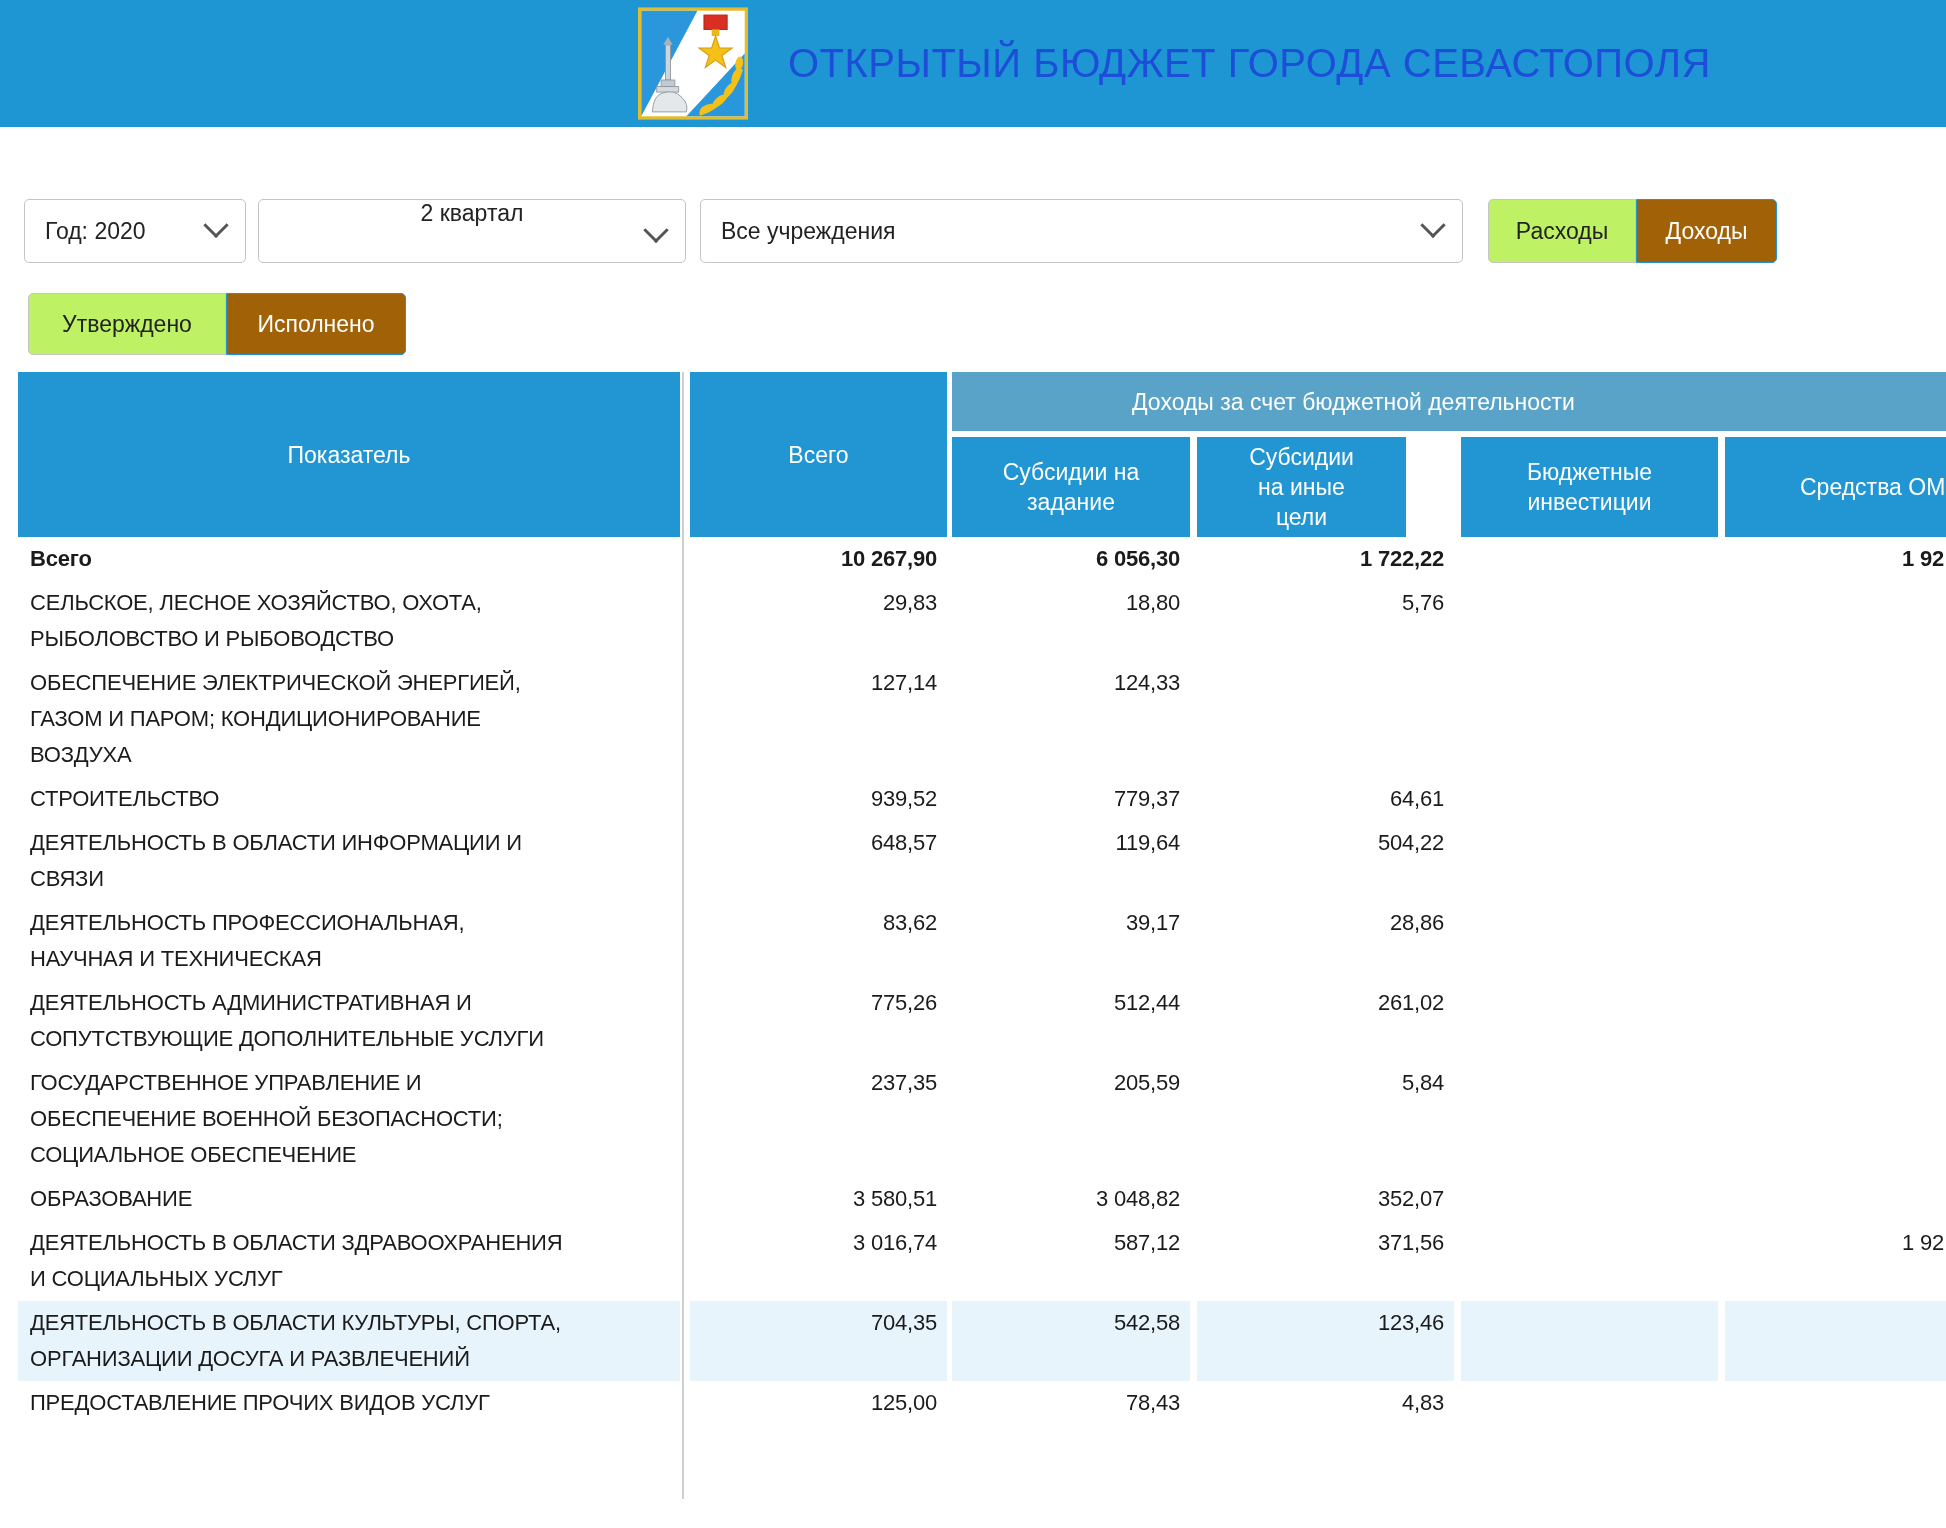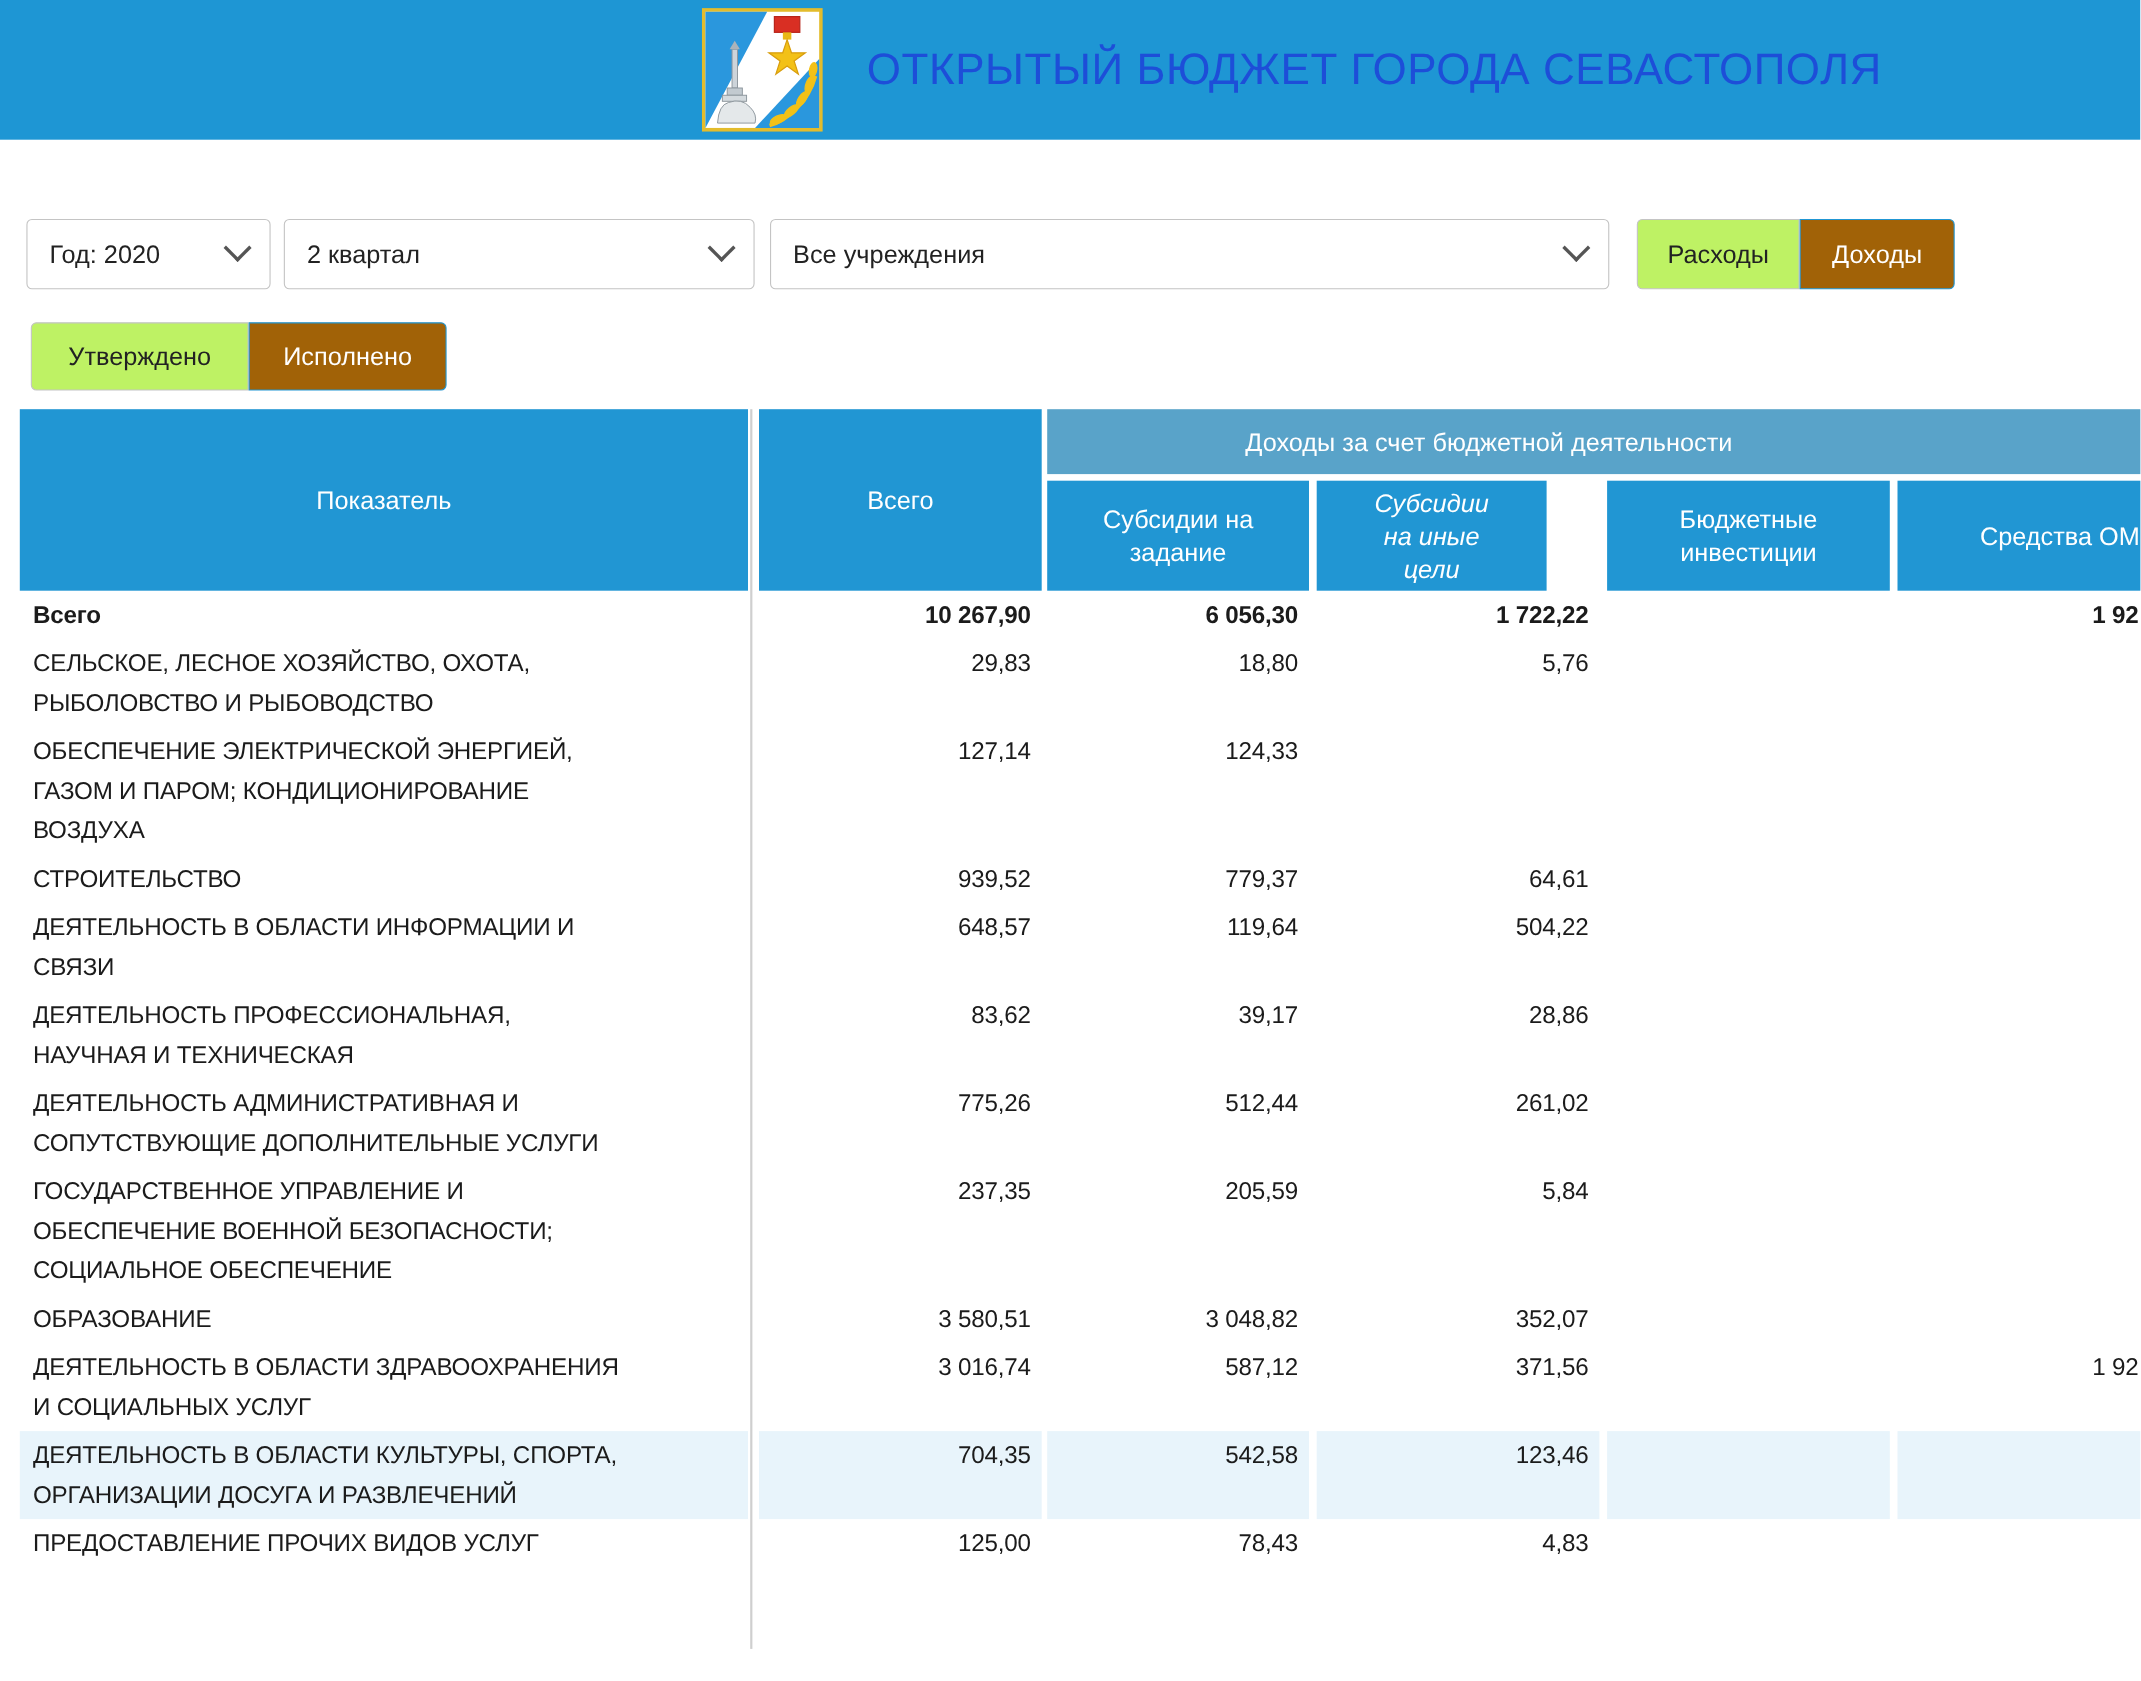--- a/index.html
+++ b/index.html
@@ -14,21 +14,21 @@
     position:absolute; left:788px; top:0; height:127px; display:flex; align-items:center;
     color:#1d4ed8; font-size:40px; letter-spacing:0.5px; white-space:nowrap;
   }
   
   .dd {
     position:absolute; height:64px; box-sizing:border-box; background:#fff;
     border:1px solid #c4c4c4; border-radius:5px; display:flex; align-items:center;
     padding:0 20px; font-size:23px; color:#222; cursor:pointer;
   }
   .dd-year { left:24px; top:199px; width:222px; }
-  .dd-quarter { left:258px; top:199px; width:428px; }
+  .dd-quarter { left:258px; top:199px; width:428px;flex-direction:column; }
   .dd-inst { left:700px; top:199px; width:763px; }
   .chev {
     margin-left:auto; width:15px; height:15px; flex:0 0 auto;
     border-right:3px solid #555; border-bottom:3px solid #555;
     transform:rotate(45deg) translate(-4px,-4px);
   }
   .tbtn {
     position:absolute; height:64px; box-sizing:border-box; display:flex; align-items:center;
     justify-content:center; font-size:23px; color:#222; background:#bef264;
     border:1px solid #c4c4c4; cursor:pointer;
@@ -41,21 +41,21 @@
   
   .hcell {
     position:absolute; box-sizing:border-box; background:#2196d3; color:#fff;
     display:flex; align-items:center; justify-content:center; text-align:center;
     font-size:23px; line-height:30px;
   }
   .h-ind   { left:18px;  top:372px; width:662px;  height:165px; }
   .h-total { left:690px; top:372px; width:257px;  height:165px; }
   .h-group { left:952px; top:372px; width:1148px; height:59px;  background:#59a3c9; padding-right:345px; }
   .h-sub1  { left:952px;  top:437px; width:238px; height:100px; padding:0 42px; }
-  .h-sub2  { left:1197px; top:437px; width:209px; height:100px; padding:0 60px;font-style:italic; }
+  .h-sub2  { left:1197px; top:437px; width:209px; height:100px; padding:0 60px; }
   .h-inv   { left:1461px; top:437px; width:257px; height:100px; padding:8px 40px; }
   .h-oms   { left:1725px; top:437px; width:375px; height:100px; justify-content:flex-start; padding-left:75px; }
   .vline { position:absolute; left:682px; top:372px; width:2px; height:1127px; background:#cfcfcf; }
   
   .tbody { position:absolute; left:0; top:537px; width:100%; }
   .trow { position:relative; font-size:22px; line-height:36px; letter-spacing:-0.2px; }
   .trow.bold { font-weight:bold; }
   .c-label {
     margin-left:18px; width:662px; box-sizing:border-box;
     padding:4px 112px 4px 12px;

